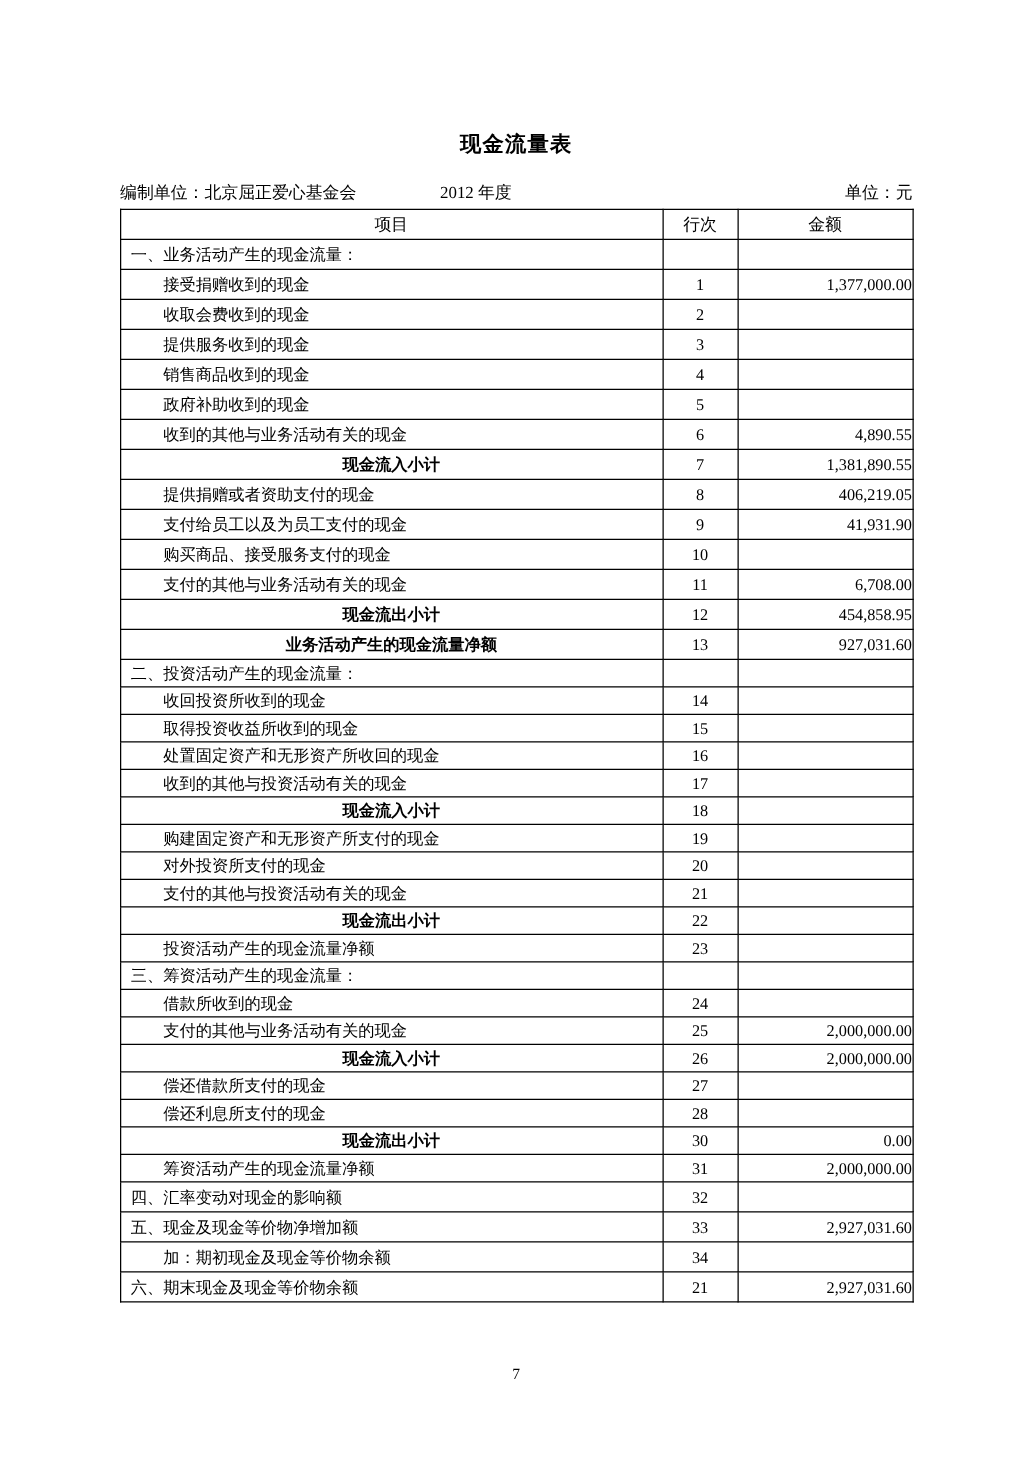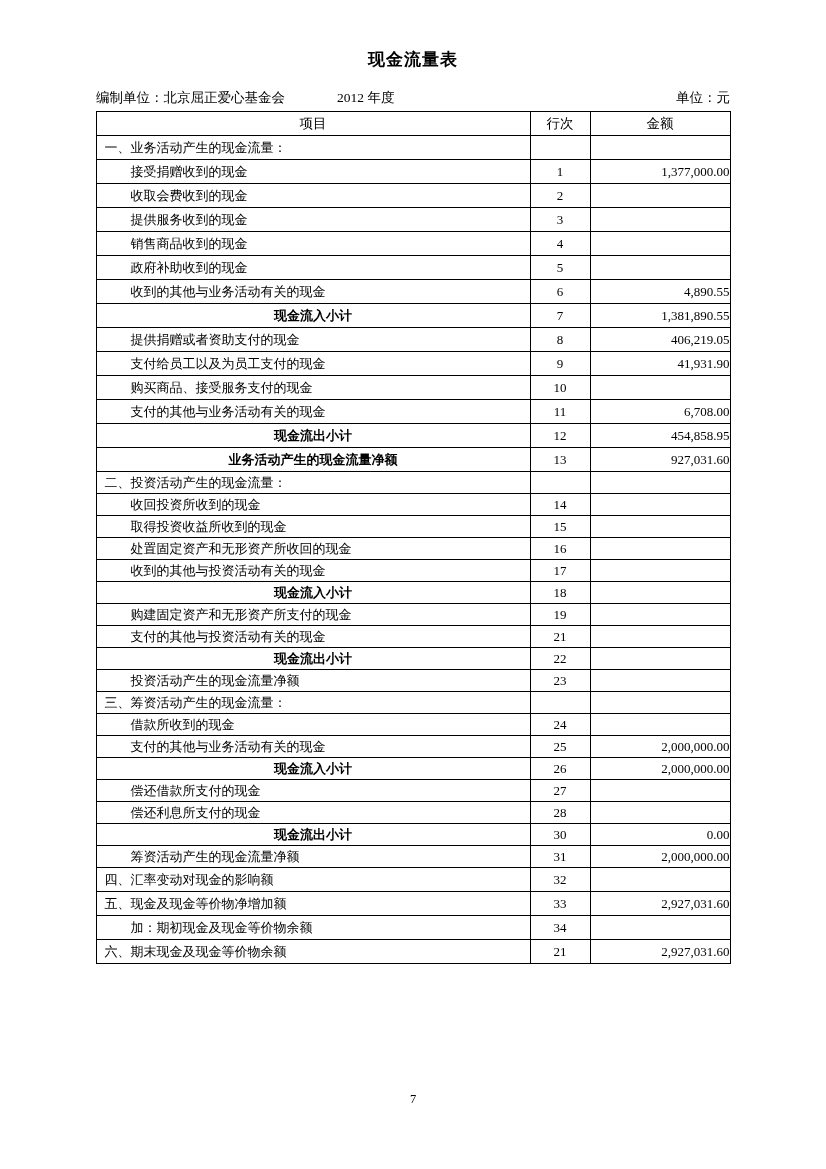--- a/index.html
+++ b/index.html
@@ -19,30 +19,31 @@
     height: 1169px;
     box-sizing: border-box;
     padding: 0;
     position: relative;
   }
   .doc-title {
     text-align: center;
     font-size: 17px;
     font-weight: bold;
     margin: 0;
-    padding-top: 48px;
+    padding-top: 104px;
     letter-spacing: 1px;
   }
   .meta-row {
     display: flex;
     align-items: baseline;
     width: 634px;
     margin: 0 auto;
     margin-top: 18px;
     font-size: 13.5px;
+    gap: 15px;
   }
   .meta-left {
     white-space: nowrap;
   }
   .meta-mid {
     margin-left: 52px;
     white-space: nowrap;
   }
   .meta-right {
     margin-left: auto;
@@ -225,20 +226,25 @@
           <td class="item center">现金流入小计</td>
           <td class="line">18</td>
           <td class="amt"></td>
         </tr>
         <tr class="tight">
           <td class="item ind1">购建固定资产和无形资产所支付的现金</td>
           <td class="line">19</td>
           <td class="amt"></td>
         </tr>
         <tr class="tight">
+          <td class="item ind1">对外投资所支付的现金</td>
+          <td class="line">20</td>
+          <td class="amt"></td>
+        </tr>
+        <tr class="tight">
           <td class="item ind1">支付的其他与投资活动有关的现金</td>
           <td class="line">21</td>
           <td class="amt"></td>
         </tr>
         <tr class="tight">
           <td class="item center">现金流出小计</td>
           <td class="line">22</td>
           <td class="amt"></td>
         </tr>
         <tr class="tight">

